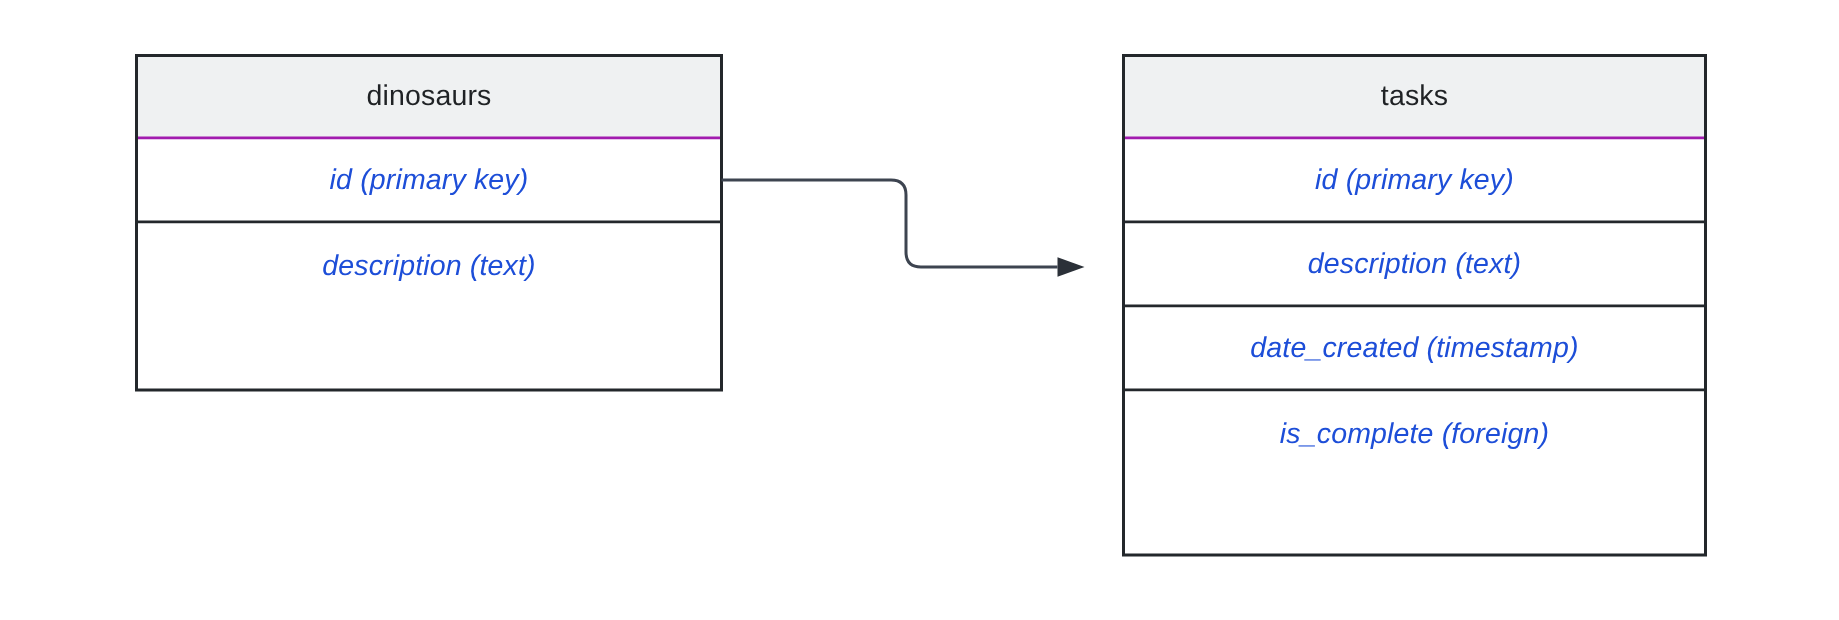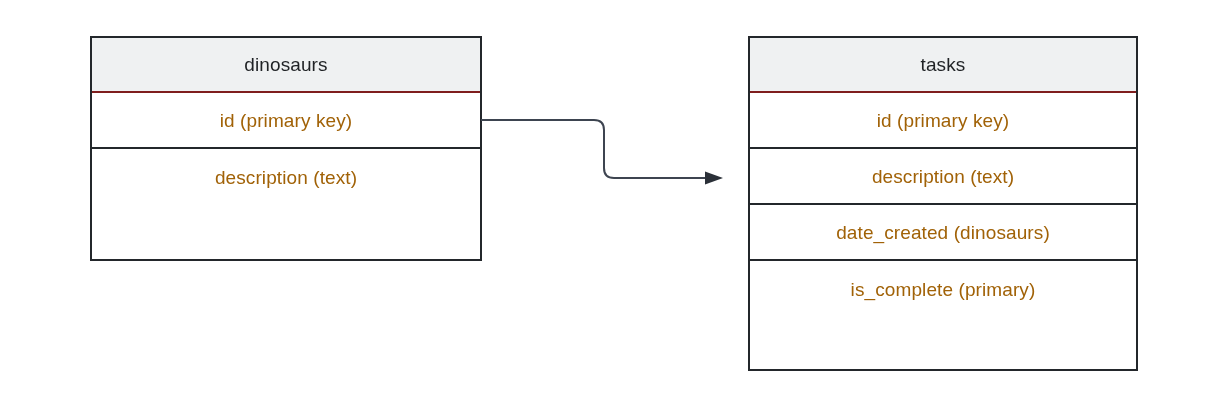--- a/index.html
+++ b/index.html
@@ -32,44 +32,45 @@
   #table-tasks {
     left: 748px;
     top: 36px;
     width: 390px;
     height: 335px;
   }
   .entity-header {
     box-sizing: border-box;
     height: 55px;
     background: #eff1f2;
-    border-bottom: 2px solid #7f1d1d;
+    border-bottom: 2px solid #a21caf;
     display: flex;
     align-items: center;
     justify-content: center;
     color: #1f2225;
     font-size: 19px;
     line-height: 1;
     letter-spacing: 0.1px;
   }
   .entity-rows {
     display: block;
   }
   .entity-row {
     box-sizing: border-box;
     height: 56px;
     border-bottom: 2px solid #23272b;
     display: flex;
     align-items: center;
     justify-content: center;
-    color: #a16207;
+    color: #1d4ed8;
     font-size: 19px;
     line-height: 1;
     letter-spacing: 0.1px;
     background: #ffffff;
+    font-style: italic;
   }
   .entity-row:last-child {
     border-bottom: none;
   }
   #relationship-layer {
     position: absolute;
     left: 0;
     top: 0;
     width: 1226px;
     height: 413px;
@@ -87,22 +88,22 @@
       <div class="entity-row">id (primary key)</div>
       <div class="entity-row">description (text)</div>
     </div>
   </div>
 
   <div class="entity-table" id="table-tasks">
     <div class="entity-header">tasks</div>
     <div class="entity-rows">
       <div class="entity-row">id (primary key)</div>
       <div class="entity-row">description (text)</div>
-      <div class="entity-row">date_created (dinosaurs)</div>
-      <div class="entity-row">is_complete (primary)</div>
+      <div class="entity-row">date_created (timestamp)</div>
+      <div class="entity-row">is_complete (foreign)</div>
     </div>
   </div>
 
   <svg id="relationship-layer" viewBox="0 0 1226 413" width="1226" height="413">
     <g>
       <path d="M 481 120 L 594 120 Q 604 120 604 130 L 604 168 Q 604 178 614 178 L 705 178" fill="none" stroke="#3d4450" stroke-width="2" stroke-linecap="butt"></path>
       <polygon points="705,171.5 723,178 705,184.5" fill="#2b3038"></polygon>
     </g>
   </svg>
 

